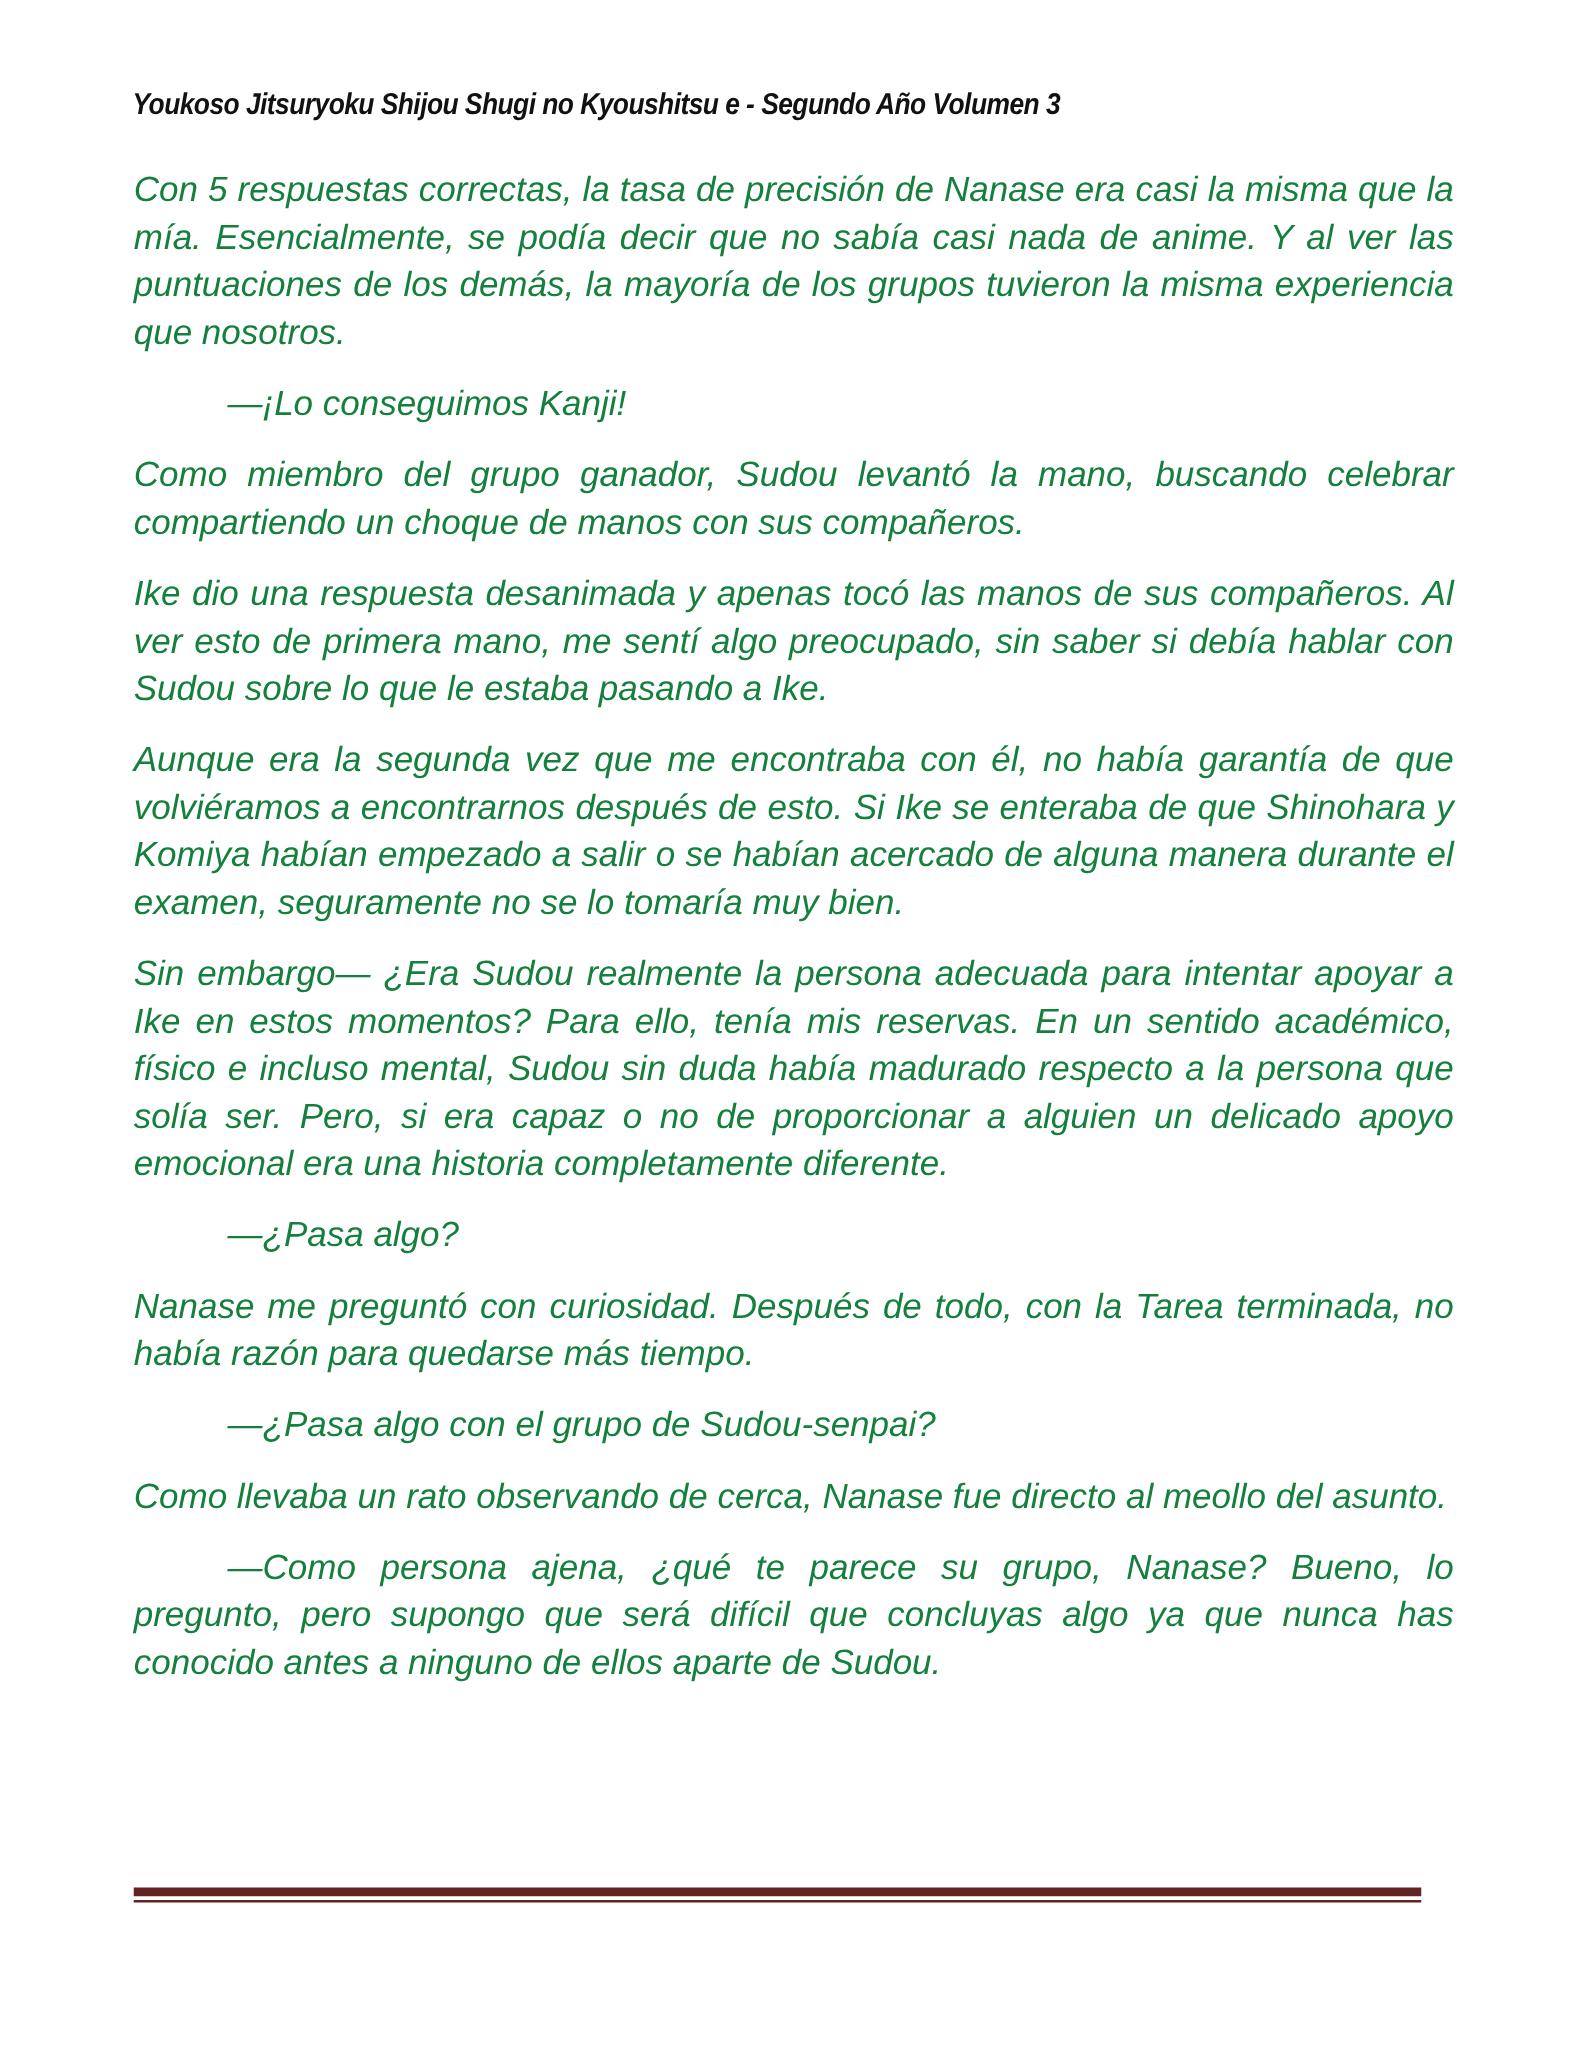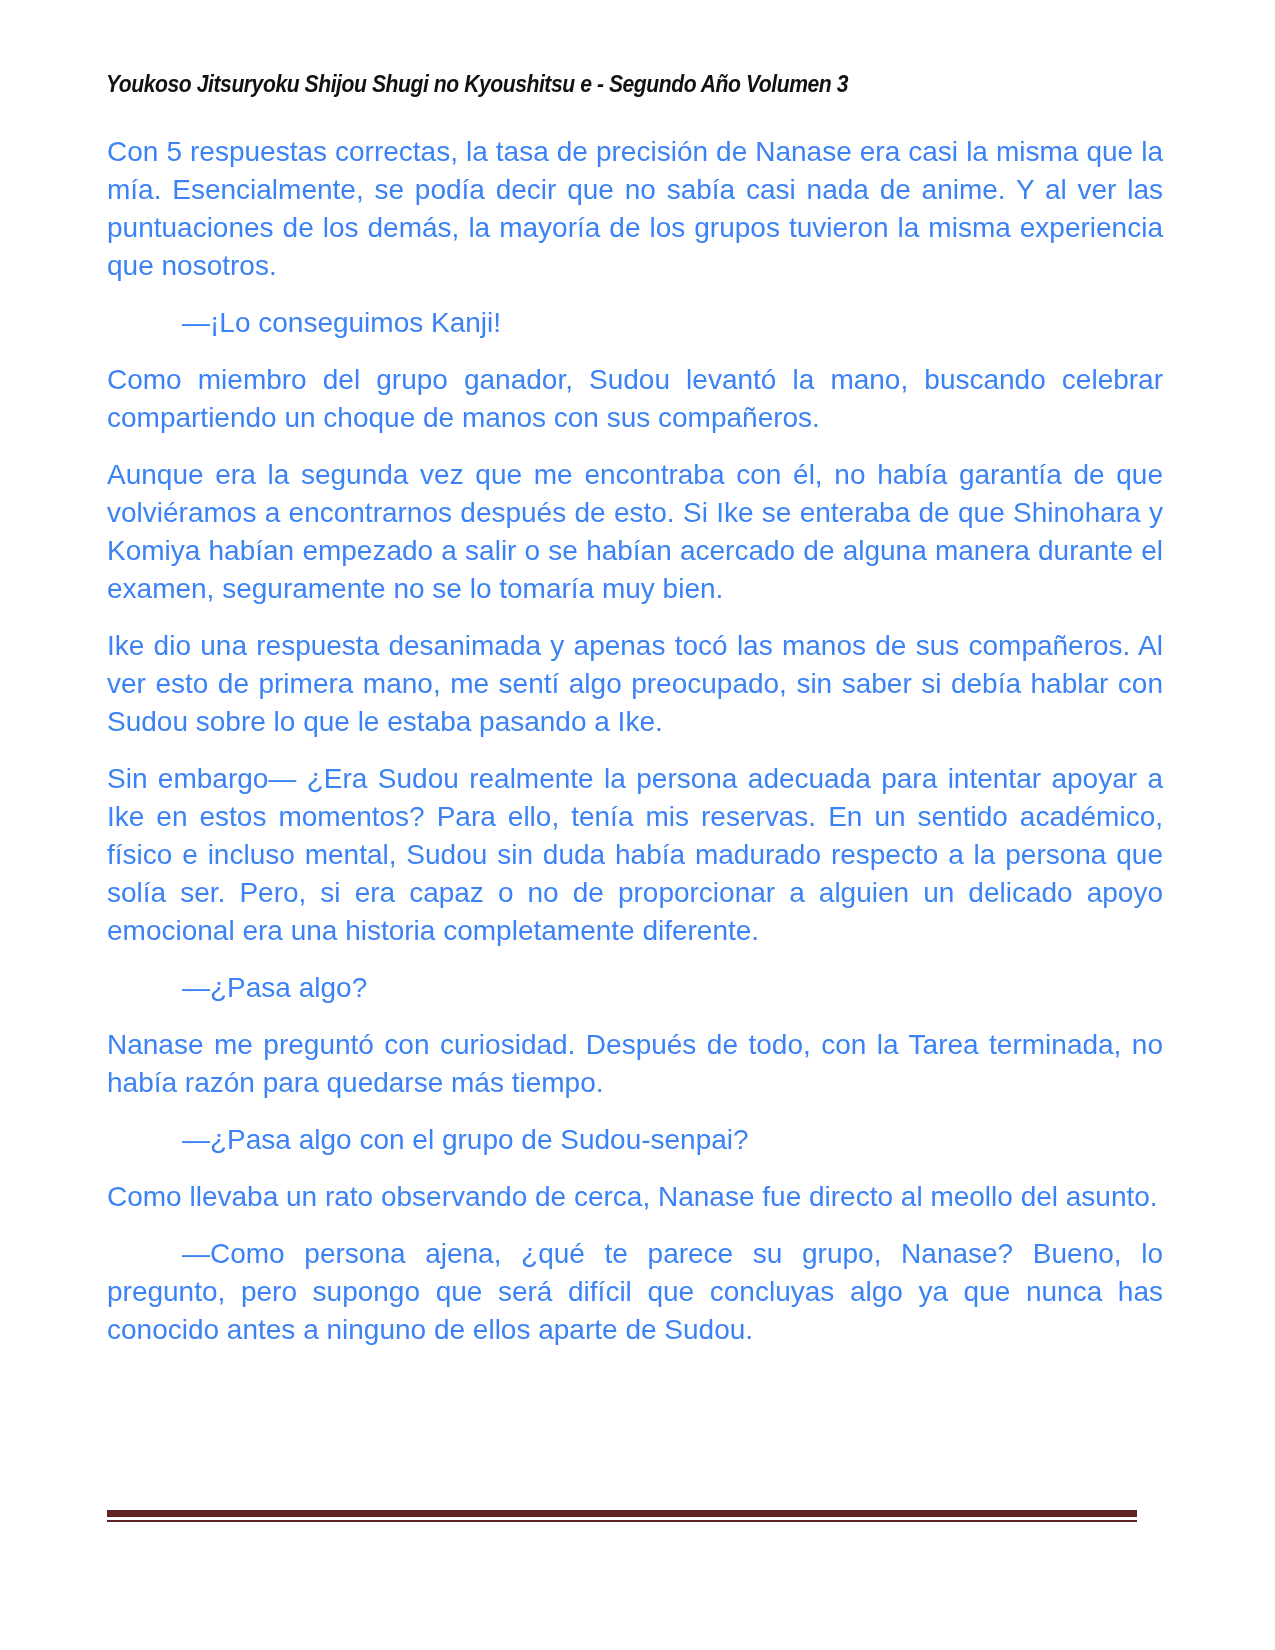--- a/index.html
+++ b/index.html
@@ -43,21 +43,22 @@
     top: 133px;
     left: 107px;
     width: 1056px;
   }
   .doc-body p {
     margin: 0 0 19px 0;
     font-size: 28px;
     line-height: 38px;
     text-align: justify;
     text-justify: inter-word;
-    color: #3b82f6;
+    color: #15803d;
+    font-style: italic;
   }
   .doc-body p.dialogue {
     text-indent: 75px;
   }
 
   
   .doc-footer {
     position: absolute;
     left: 107px;
     right: 108px;
@@ -104,22 +105,22 @@
 
   <div class="doc-header">
     <span class="title">Youkoso Jitsuryoku Shijou Shugi no Kyoushitsu e - Segundo Año Volumen 3</span>
   </div>
 
   <div class="doc-body" id="paragraph-container">
 
   <p class="narration">Con 5 respuestas correctas, la tasa de precisión de Nanase era casi la misma que la mía. Esencialmente, se podía decir que no sabía casi nada de anime. Y al ver las puntuaciones de los demás, la mayoría de los grupos tuvieron la misma experiencia que nosotros.</p>
       <p class="dialogue">—¡Lo conseguimos Kanji!</p>
       <p class="narration">Como miembro del grupo ganador, Sudou levantó la mano, buscando celebrar compartiendo un choque de manos con sus compañeros.</p>
+      <p class="narration">Ike dio una respuesta desanimada y apenas tocó las manos de sus compañeros. Al ver esto de primera mano, me sentí algo preocupado, sin saber si debía hablar con Sudou sobre lo que le estaba pasando a Ike.</p>
       <p class="narration">Aunque era la segunda vez que me encontraba con él, no había garantía de que volviéramos a encontrarnos después de esto. Si Ike se enteraba de que Shinohara y Komiya habían empezado a salir o se habían acercado de alguna manera durante el examen, seguramente no se lo tomaría muy bien.</p>
-      <p class="narration">Ike dio una respuesta desanimada y apenas tocó las manos de sus compañeros. Al ver esto de primera mano, me sentí algo preocupado, sin saber si debía hablar con Sudou sobre lo que le estaba pasando a Ike.</p>
       <p class="narration">Sin embargo— ¿Era Sudou realmente la persona adecuada para intentar apoyar a Ike en estos momentos? Para ello, tenía mis reservas. En un sentido académico, físico e incluso mental, Sudou sin duda había madurado respecto a la persona que solía ser. Pero, si era capaz o no de proporcionar a alguien un delicado apoyo emocional era una historia completamente diferente.</p>
       <p class="dialogue">—¿Pasa algo?</p>
       <p class="narration">Nanase me preguntó con curiosidad. Después de todo, con la Tarea terminada, no había razón para quedarse más tiempo.</p>
       <p class="dialogue">—¿Pasa algo con el grupo de Sudou-senpai?</p>
       <p class="narration">Como llevaba un rato observando de cerca, Nanase fue directo al meollo del asunto.</p>
       <p class="dialogue">—Como persona ajena, ¿qué te parece su grupo, Nanase? Bueno, lo pregunto, pero supongo que será difícil que concluyas algo ya que nunca has conocido antes a ninguno de ellos aparte de Sudou.</p>
     </div>
 
   <div class="doc-footer">
     <div class="footer-rule-thick" id="rule-thick" style="background: rgb(98, 36, 35);"></div>

